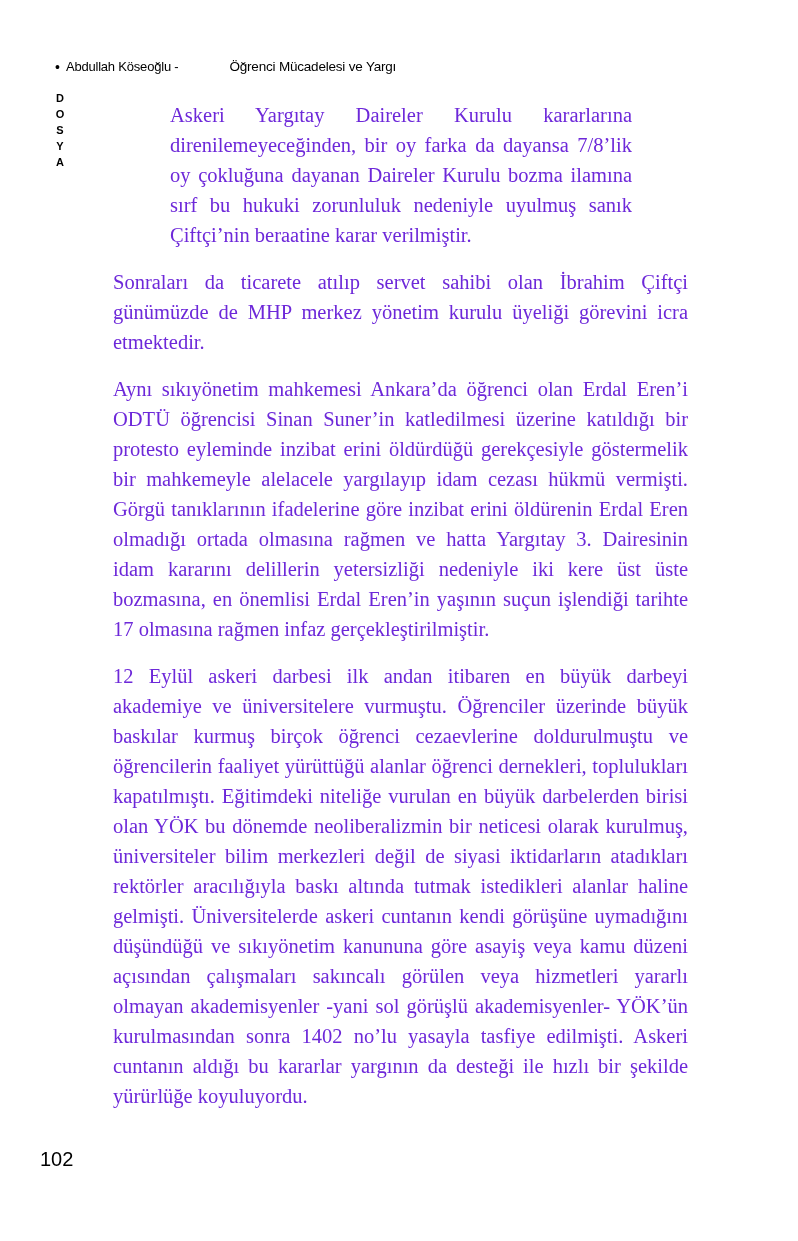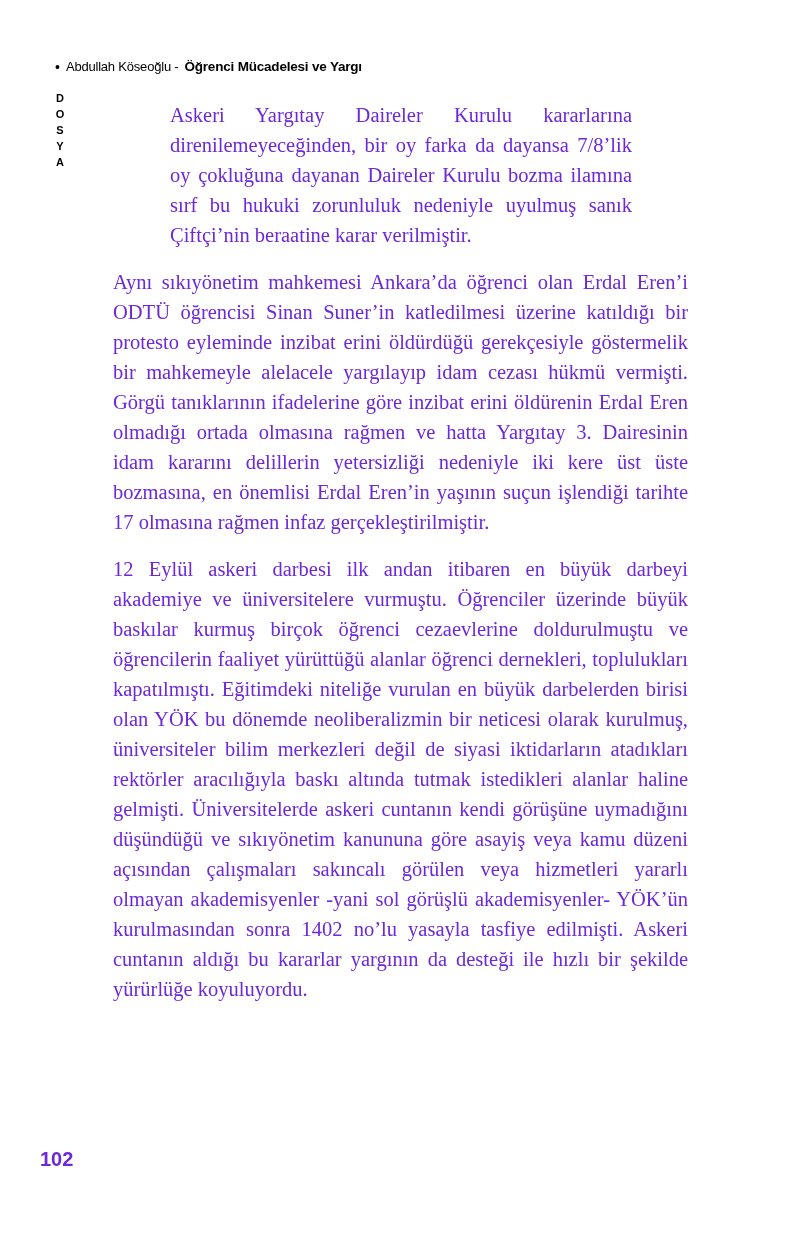--- a/index.html
+++ b/index.html
@@ -33,22 +33,23 @@
     line-height: 1;
     transform: translateY(1px);
   }
   .header .author {
     font-size: 13px;
     font-weight: 400;
     letter-spacing: -0.2px;
   }
   .header .title {
     font-size: 13.5px;
-    font-weight: 700;
+    font-weight: 400;
     letter-spacing: -0.2px;
+    margin-left: 45px;
   }
   
   .dosya {
     position: absolute;
     left: 54px;
     top: 92px;
     font-family: "Liberation Sans", sans-serif;
     font-weight: bold;
     font-size: 11px;
     letter-spacing: 4px;
@@ -75,39 +76,40 @@
   }
   .content p:last-child {
     margin-bottom: 12px;
   }
   
   .page-number {
     position: absolute;
     left: 40px;
     top: 1148px;
     font-family: "Liberation Sans", sans-serif;
-    font-weight: bold;
+    font-weight: normal;
     font-size: 20px;
-    color: #6d28d9;
+    color: #000000;
   }
 </style>
 </head>
 <body>
 
 <div class="page">
 
   <div class="header">
     <span class="bullet">•</span>
     <span class="author">Abdullah Köseoğlu -</span>
     <span class="title">Öğrenci Mücadelesi ve Yargı</span>
   </div>
 
   <div class="dosya">DOSYA</div>
 
   <div class="content">
     <div class="quote">Askeri Yargıtay Daireler Kurulu kararlarına direnilemeyeceğinden, bir oy farka da dayansa 7/8’lik oy çokluğuna dayanan Daireler Kurulu bozma ilamına sırf bu hukuki zorunluluk nedeniyle uyulmuş sanık Çiftçi’nin beraatine karar verilmiştir.</div>
+    <p>Sonraları da ticarete atılıp servet sahibi olan İbrahim Çiftçi günümüzde de MHP merkez yönetim kurulu üyeliği görevini icra etmektedir.</p>
     <p>Aynı sıkıyönetim mahkemesi Ankara’da öğrenci olan Erdal Eren’i ODTÜ öğrencisi Sinan Suner’in katledilmesi üzerine katıldığı bir protesto eyleminde inzibat erini öldürdüğü gerekçesiyle göstermelik bir mahkemeyle alelacele yargılayıp idam cezası hükmü vermişti. Görgü tanıklarının ifadelerine göre inzibat erini öldürenin Erdal Eren olmadığı ortada olmasına rağmen ve hatta Yargıtay 3. Dairesinin idam kararını delillerin yetersizliği nedeniyle iki kere üst üste bozmasına, en önemlisi Erdal Eren’in yaşının suçun işlendiği tarihte 17 olmasına rağmen infaz gerçekleştirilmiştir.</p>
     <p>12 Eylül askeri darbesi ilk andan itibaren en büyük darbeyi akademiye ve üniversitelere vurmuştu. Öğrenciler üzerinde büyük baskılar kurmuş birçok öğrenci cezaevlerine doldurulmuştu ve öğrencilerin faaliyet yürüttüğü alanlar öğrenci dernekleri, toplulukları kapatılmıştı. Eğitimdeki niteliğe vurulan en büyük darbelerden birisi olan YÖK bu dönemde neoliberalizmin bir neticesi olarak kurulmuş, üniversiteler bilim merkezleri değil de siyasi iktidarların atadıkları rektörler aracılığıyla baskı altında tutmak istedikleri alanlar haline gelmişti. Üniversitelerde askeri cuntanın kendi görüşüne uymadığını düşündüğü ve sıkıyönetim kanununa göre asayiş veya kamu düzeni açısından çalışmaları sakıncalı görülen veya hizmetleri yararlı olmayan akademisyenler -yani sol görüşlü akademisyenler- YÖK’ün kurulmasından sonra 1402 no’lu yasayla tasfiye edilmişti. Askeri cuntanın aldığı bu kararlar yargının da desteği ile hızlı bir şekilde yürürlüğe koyuluyordu.</p>
   </div>
 
   <div class="page-number">102</div>
 
 </div>
 
 </body></html>

